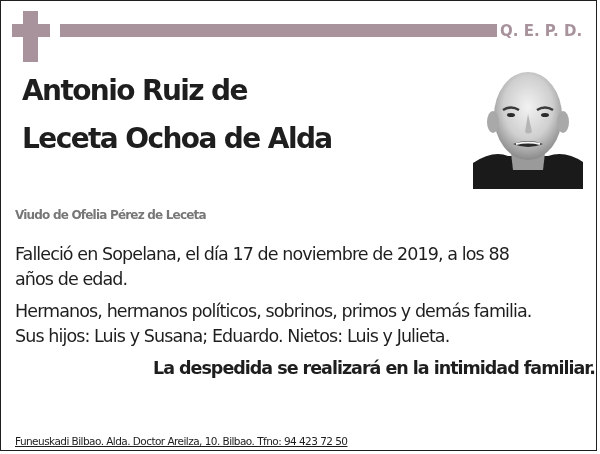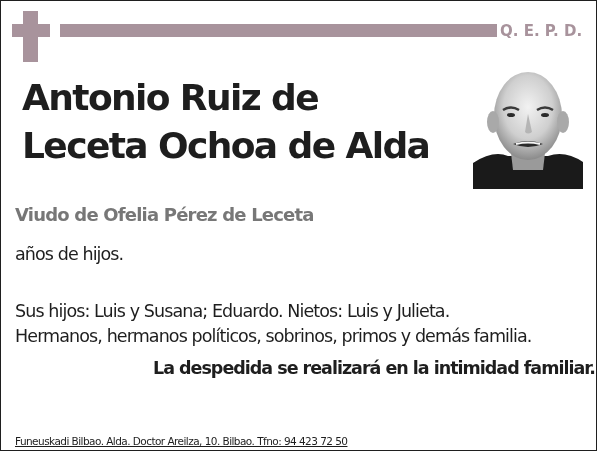--- a/index.html
+++ b/index.html
@@ -26,35 +26,34 @@
   .qepd {
     position: absolute; left: 499px; top: 20px;
     font-family: "DejaVu Sans", sans-serif; font-weight: bold;
     font-size: 15px; color: #a8939c; letter-spacing: 0px;
     line-height: 20px;
   }
   .name {
     position: absolute; left: 21px; top: 66px;
     width: 440px;
     font-family: "DejaVu Sans", sans-serif; font-weight: bold;
-    font-size: 36px; line-height: 48px; color: #1e1e1e;
+    font-size: 28px; line-height: 48px; color: #1e1e1e;
     letter-spacing: -1.6px;
-    margin-top: 7px;
   }
   .photo {
     position: absolute; left: 472px; top: 57px;
     width: 110px; height: 131px;
     background: #ffffff;
     overflow: hidden;
   }
   .photo svg { display: block; }
   .widow {
     position: absolute; left: 14px; top: 201px;
     font-family: "DejaVu Sans", sans-serif; font-weight: bold;
-    font-size: 18px; color: #777777; letter-spacing: -0.8px;
+    font-size: 12px; color: #777777; letter-spacing: -0.8px;
     line-height: 26px;
   }
   .body-text {
     position: absolute; left: 14px; width: 580px;
     font-family: "DejaVu Sans", sans-serif;
     font-size: 17.5px; color: #1e1e1e; letter-spacing: -0.9px;
     line-height: 24.5px;
   }
   .death { top: 241px; }
   .family { top: 298px; }
@@ -116,24 +115,25 @@
       <path d="M55 56 L52 74 Q55 77 59 74 Z" fill="#b5b5b5"></path>
 
       <path d="M40 86 Q55 80 70 86 Q55 92 40 86 Z" fill="#2a2a2a"></path>
       <path d="M43 86 Q55 83 67 86" stroke="#f5f5f5" stroke-width="2" fill="none"></path>
     </svg>
   </div>
 
   <div class="widow">Viudo de Ofelia Pérez de Leceta</div>
 
   <div class="body-text death">
-    <div>años de hijos.</div>
+    <div>Falleció en Sopelana, el día 17 de noviembre de 2019, a los 88</div>
+    <div>años de edad.</div>
   </div>
 
   <div class="body-text family">
+    <div>Hermanos, hermanos políticos, sobrinos, primos y demás familia.</div>
     <div>Sus hijos: Luis y Susana; Eduardo. Nietos: Luis y Julieta.</div>
-    <div>Hermanos, hermanos políticos, sobrinos, primos y demás familia.</div>
   </div>
 
   <div class="body-text farewell">La despedida se realizará en la intimidad familiar.</div>
 
   <div class="footer">Funeuskadi Bilbao. Alda. Doctor Areilza, 10. Bilbao. Tfno: 94 423 72 50</div>
 </div>
 
 </body></html>

